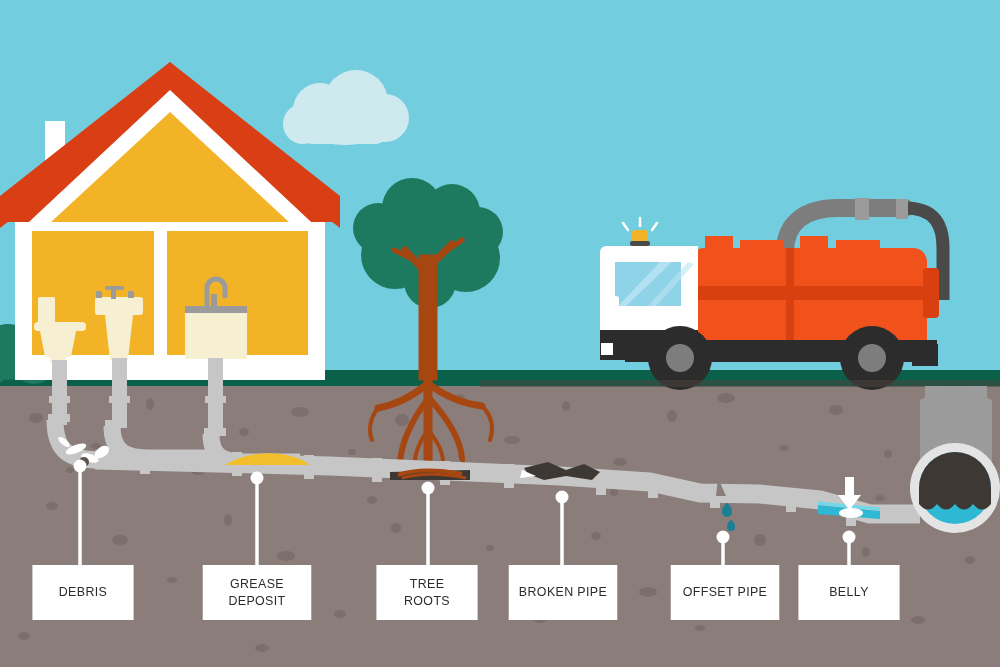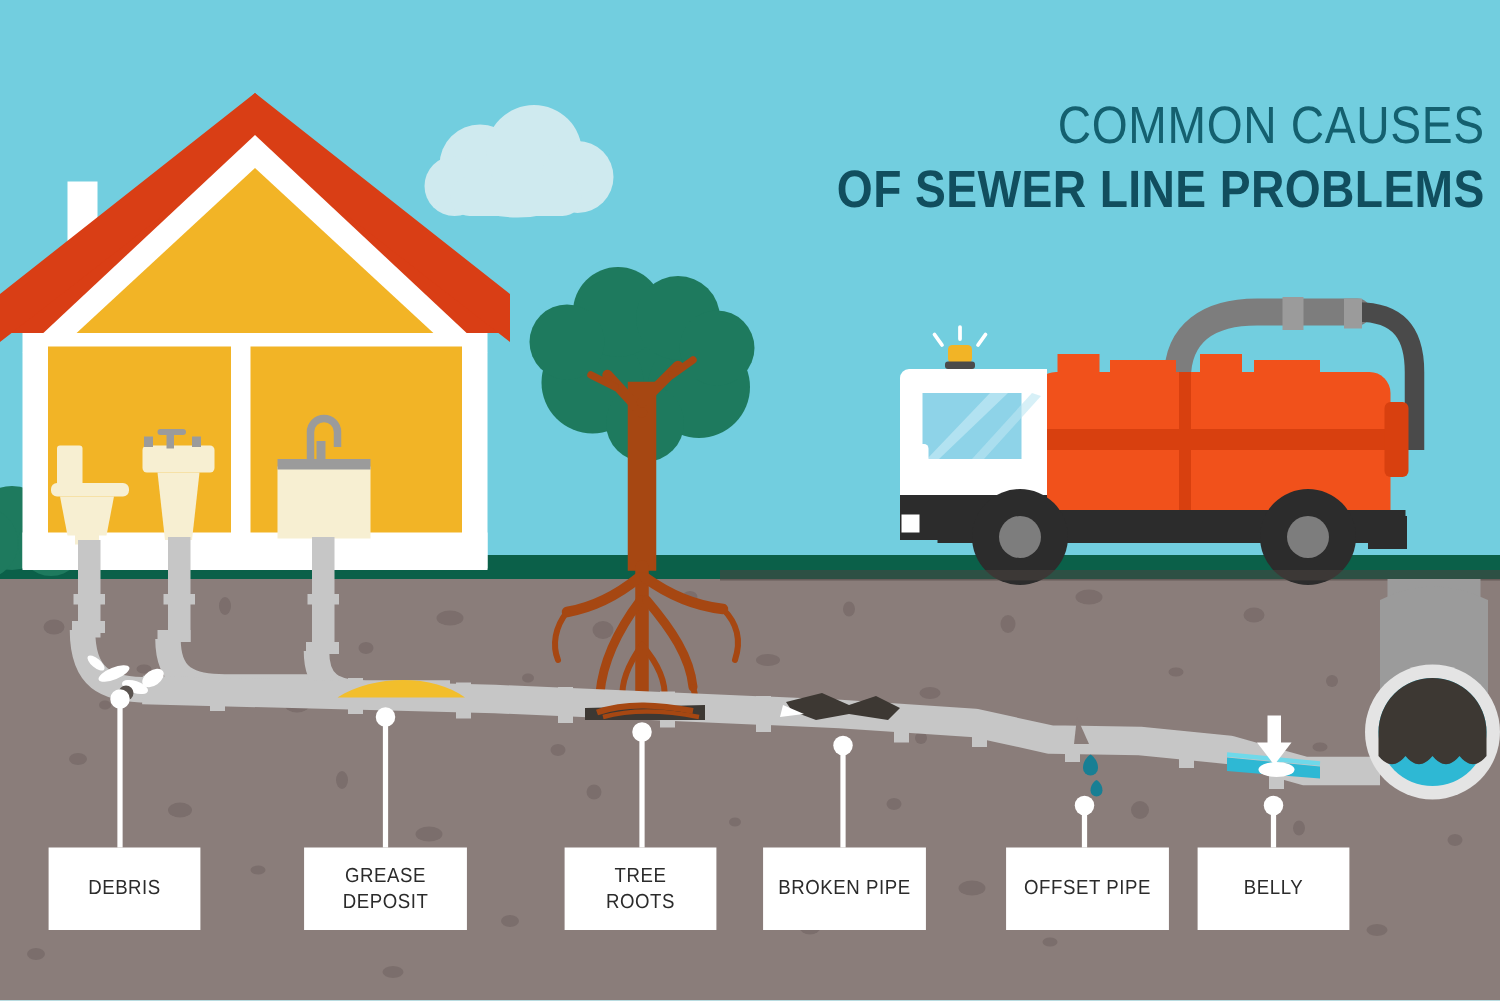--- a/index.html
+++ b/index.html
@@ -360,24 +360,20 @@
         <circle cx="955" cy="488" r="36" fill="#2EB8D4"></circle>
         <g clip-path="url(#clipManhole)">
           <path d="M919,488 a36,36 0 0 1 72,0 L991,504
                    q-9,11 -18,0 q-9,11 -18,0 q-9,11 -18,0 q-9,11 -18,0 Z" fill="#3D3833"></path>
         </g>
       </g>
 
     </g>
   </svg>
 
-  <div class="title-block">
-    <div class="title-line1">COMMON CAUSES</div>
-    <div class="title-line2">OF SEWER LINE PROBLEMS</div>
-  </div>
 
   <svg id="pins" style="position:absolute;inset:0;width:1000px;height:667px;pointer-events:none" viewBox="0 0 1000 667">
       <line x1="80" y1="466" x2="80" y2="565" stroke="#FFFFFF" stroke-width="3.5"></line>
       <circle cx="80" cy="466" r="6.5" fill="#FFFFFF"></circle>
       <line x1="257" y1="478" x2="257" y2="565" stroke="#FFFFFF" stroke-width="3.5"></line>
       <circle cx="257" cy="478" r="6.5" fill="#FFFFFF"></circle>
       <line x1="428" y1="488" x2="428" y2="565" stroke="#FFFFFF" stroke-width="3.5"></line>
       <circle cx="428" cy="488" r="6.5" fill="#FFFFFF"></circle>
       <line x1="562" y1="497" x2="562" y2="565" stroke="#FFFFFF" stroke-width="3.5"></line>
       <circle cx="562" cy="497" r="6.5" fill="#FFFFFF"></circle>

